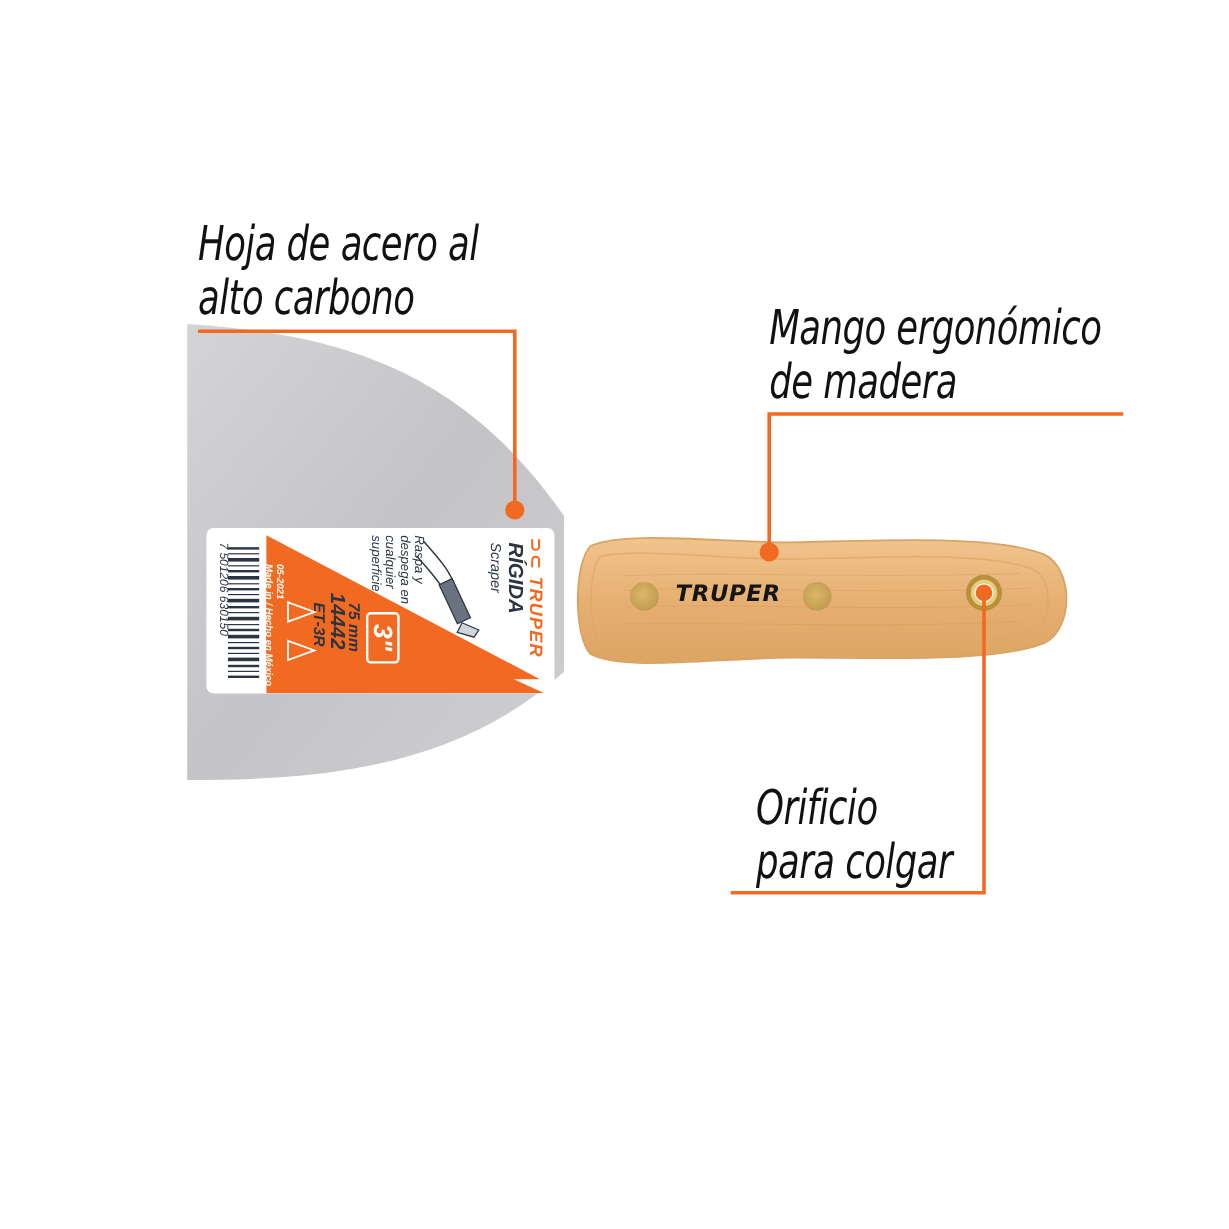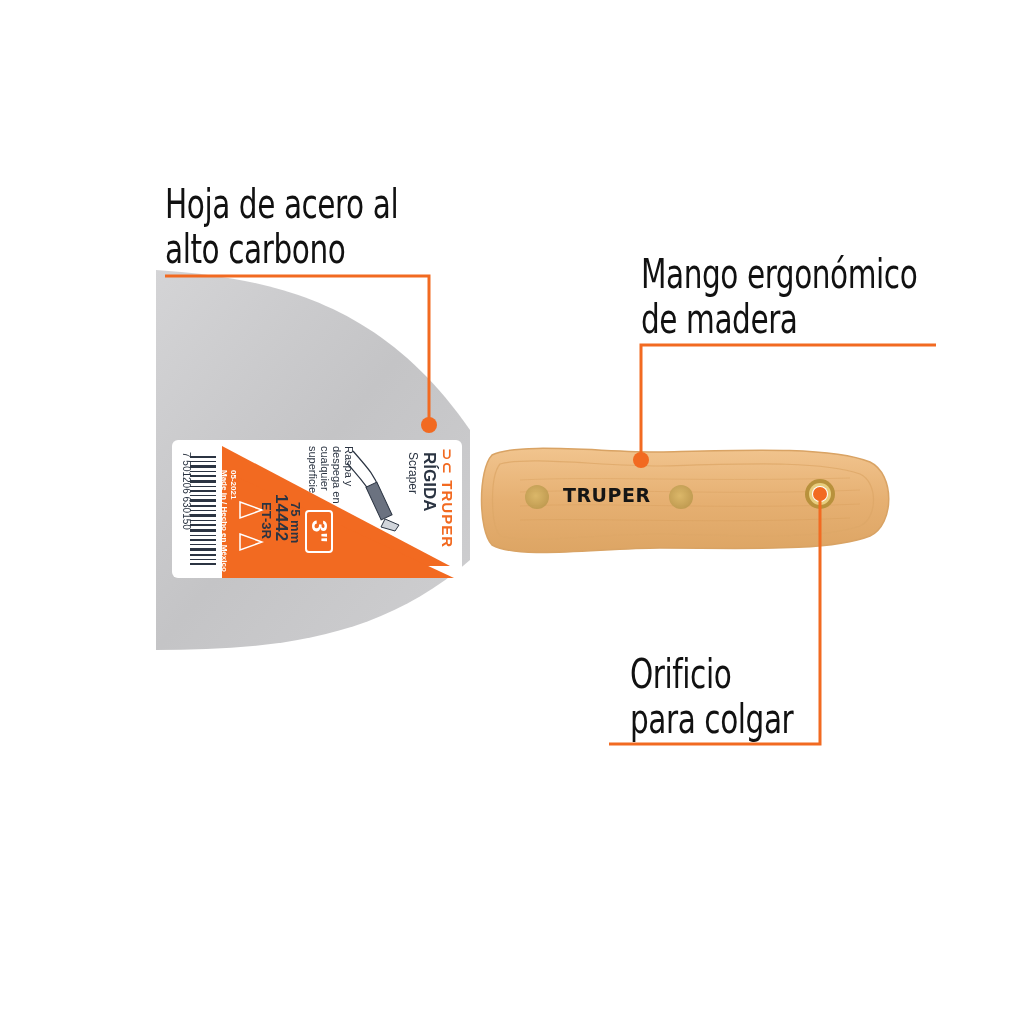--- a/index.html
+++ b/index.html
@@ -2,21 +2,21 @@
 <html><head>
 <meta charset="utf-8">
 <style>
   html, body {
     margin: 0; padding: 0;
     width: 1024px; height: 1024px;
     background: #ffffff;
     overflow: hidden;
     font-family: "Liberation Sans", "DejaVu Sans", sans-serif;
   }
-  .stage { position: relative; width: 1024px; height: 1024px; }
+  .stage { position: relative; width: 1024px; height: 1024px; font-style: italic; }
   .callout-text {
     position: absolute;
     font-family: "DejaVu Sans", "Liberation Sans", sans-serif;
     font-stretch: condensed;
     color: #111111;
     font-size: 40px;
     line-height: 1.12;
     letter-spacing: -0.5px;
     transform: scaleX(0.82);
     transform-origin: left top;

